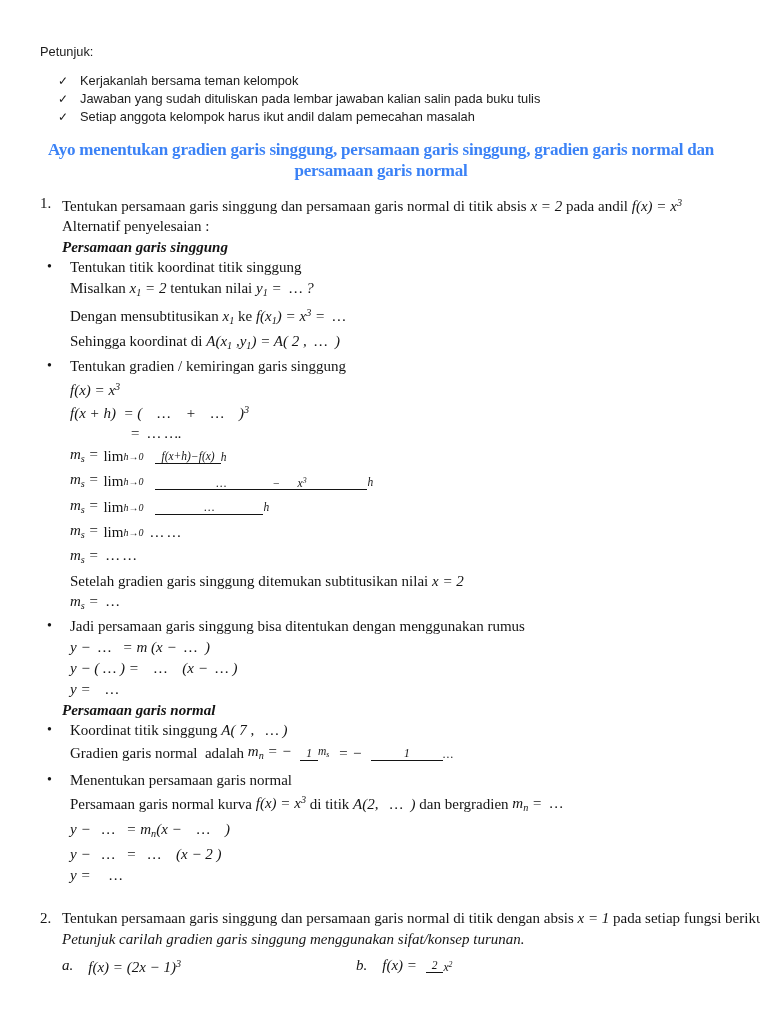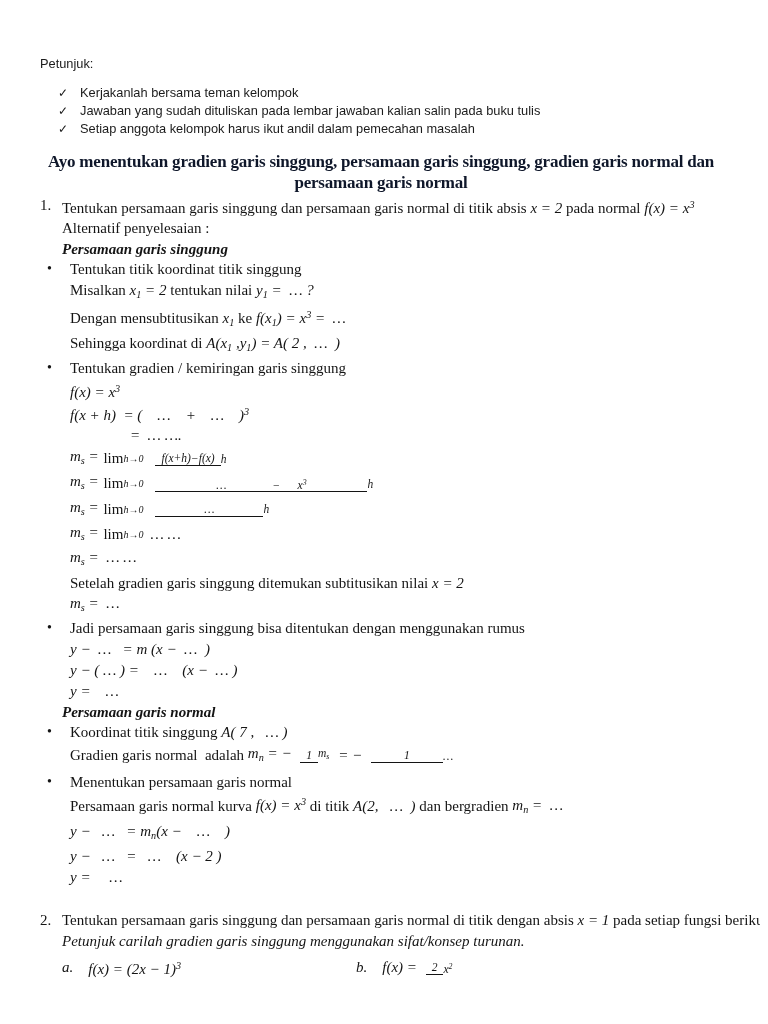--- a/index.html
+++ b/index.html
@@ -1,33 +1,33 @@
 <!DOCTYPE html>
 <html style="--ink: #141414; --paper: #ffffff;"><head>
 <meta charset="utf-8">
 <style>
   :root { --ink:#141414; --paper:#ffffff; }
   * { margin:0; padding:0; box-sizing:border-box; }
   html,body { width:768px; height:1024px; background:var(--paper); }
   #page {
     width:760px; height:1024px; overflow:hidden;
     background:var(--paper); color:var(--ink);
-    padding:56px 38px 0 40px;
+    padding:44px 38px 0 40px;
     font-family:"Liberation Serif", serif;
   }
   
   .hdr { font-family:"Liberation Sans", sans-serif; font-size:12.8px; color:#1b1b1b; }
   #petunjuk { margin-bottom:13px; }
   #checklist { }
   .chk { display:flex; line-height:18px; padding-left:18px; }
   .chk .tick { width:22px; flex:none; font-size:12px; }
   
   #title {
     text-align:center; font-weight:700; font-size:17px; line-height:21px;
-    margin:13px auto 2px; max-width:672px; letter-spacing:-0.2px; color:#0f172a;
+    margin:13px auto 12px; max-width:672px; letter-spacing:-0.2px; color:#3b82f6;
   }
   
   #content { font-size:15px; }
   .line { position:relative; line-height:20.5px; white-space:pre-wrap; }
   .fline { display:flex; align-items:center; white-space:pre; min-height:21px; }
   .in-n { padding-left:22px; }
   .in-t { padding-left:22px; }
   .in-b { padding-left:30px; }
   .in-c { padding-left:30px; }
   .in-d { padding-left:90px; }
@@ -71,21 +71,21 @@
         <span class="tick">✓</span>
         <span>Jawaban yang sudah dituliskan pada lembar jawaban kalian salin pada buku tulis</span>
       </div>
       <div class="chk">
         <span class="tick">✓</span>
         <span>Setiap anggota kelompok harus ikut andil dalam pemecahan masalah</span>
       </div>
     </div>
   <div id="title">Ayo menentukan gradien garis singgung, persamaan garis singgung, gradien garis normal dan persamaan garis normal</div>
   <div id="content">
-      <div class="line in-n"><span class="marker">1.</span><span class="trun">Tentukan persamaan garis singgung dan persamaan garis normal di titik absis </span><span class="mrun">x = 2</span><span class="trun"> pada normal </span><span class="mrun">f(x) = x<sup>3</sup></span></div>
+      <div class="line in-n"><span class="marker">1.</span><span class="trun">Tentukan persamaan garis singgung dan persamaan garis normal di titik absis </span><span class="mrun">x = 2</span><span class="trun"> pada andil </span><span class="mrun">f(x) = x<sup>3</sup></span></div>
       <div class="line in-t"><span class="trun">Alternatif penyelesaian :</span></div>
       <div class="line in-t bold"><span class="trun">Persamaan garis singgung</span></div>
       <div class="line in-b"><span class="marker">•</span><span class="trun">Tentukan titik koordinat titik singgung</span></div>
       <div class="line in-c"><span class="trun">Misalkan </span><span class="mrun">x<sub>1</sub> = 2</span><span class="trun"> tentukan nilai </span><span class="mrun">y<sub>1</sub> =  … ?</span></div>
       <div class="line in-c"><span class="trun">Dengan mensubtitusikan </span><span class="mrun">x<sub>1</sub></span><span class="trun"> ke </span><span class="mrun">f(x<sub>1</sub>) = x<sup>3</sup> =  …</span></div>
       <div class="line in-c"><span class="trun">Sehingga koordinat di </span><span class="mrun">A(x<sub>1</sub> ,y<sub>1</sub>) = A( 2 ,  …  )</span></div>
       <div class="line in-b"><span class="marker">•</span><span class="trun">Tentukan gradien / kemiringan garis singgung</span></div>
       <div class="line fline in-c"><span class="mrun">f(x) = x<sup>3</sup></span></div>
       <div class="line fline in-c"><span class="mrun">f(x + h)  = (    …    +    …    )<sup>3</sup></span></div>
       <div class="line fline in-d"><span class="mrun">=  … ….</span></div>

